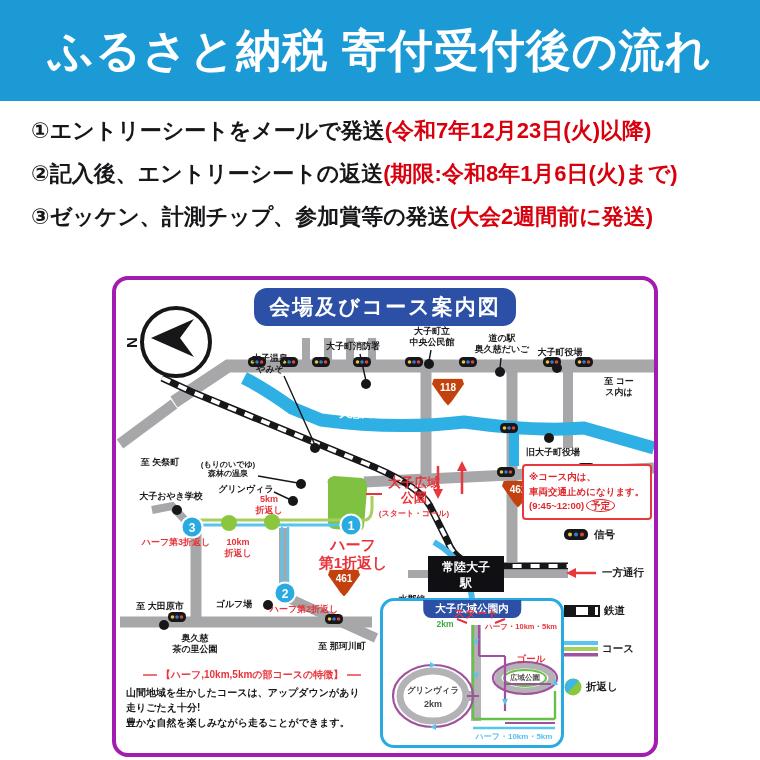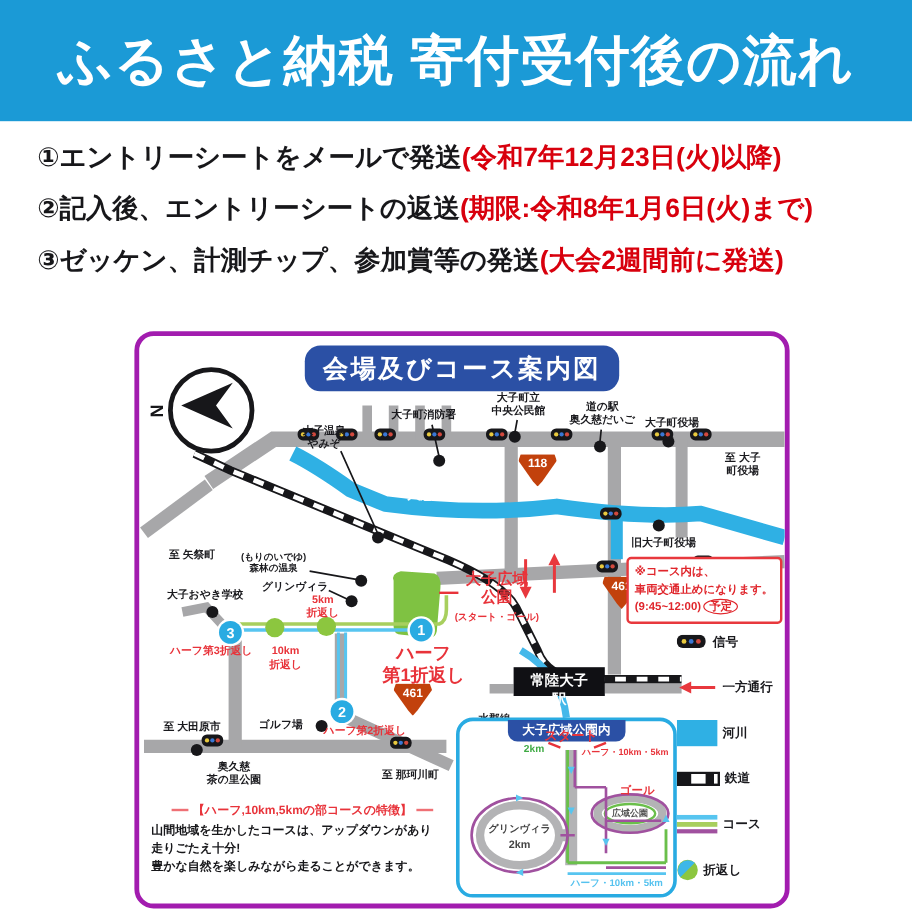--- a/index.html
+++ b/index.html
@@ -33,21 +33,21 @@
   .mlabel.r{color:#e8333a;}
   .mlabel.w{color:#fff;}
   .marker{position:absolute;width:19px;height:19px;border-radius:50%;background:#29abe2;color:#fff;
        font-size:12px;font-weight:bold;display:flex;align-items:center;justify-content:center;
        transform:translate(-50%,-50%);box-shadow:0 0 0 2px #fff;z-index:6;}
   .shield{position:absolute;width:32px;height:27px;background:#c2410c;color:#fff;font-size:10px;
        font-weight:bold;display:flex;justify-content:center;padding-top:3px;box-sizing:border-box;
        transform:translate(-50%,-50%);z-index:6;
        clip-path:polygon(6% 0,94% 0,100% 20%,62% 84%,50% 100%,38% 84%,0 20%);}
   
-  .station{position:absolute;left:312px;top:276px;width:76px;height:24px;background:#101014;color:#fff;
+  .station{position:absolute;left:312px;top:276px;width:76px;height:36px;background:#101014;color:#fff;
        font-size:12px;font-weight:bold;text-align:center;line-height:1.35;padding-top:3px;
        box-sizing:border-box;z-index:6;}
   
   .notice{position:absolute;left:406px;top:184px;width:130px;border:2px solid #e8383d;border-radius:4px;
        background:#fff;color:#e0262c;font-size:9.5px;font-weight:bold;line-height:1.55;
        padding:4px 5px;box-sizing:border-box;z-index:6;}
   .notice .pill{border:1.5px solid #e0262c;border-radius:50%;padding:0 4px;margin-left:2px;}
   
   .legend{position:absolute;left:448px;top:236px;width:90px;z-index:6;}
   .lrow{height:38px;display:flex;align-items:center;gap:4px;}
@@ -194,21 +194,21 @@
     <div id="labels">
         <span class="mlabel k" style="left: 154px; top: 84px; font-size: 9px;">大子温泉
 やみぞ</span>
         <span class="mlabel k" style="left: 237px; top: 66px; font-size: 9px;">大子町消防署</span>
         <span class="mlabel k" style="left: 316px; top: 57px; font-size: 9px;">大子町立
 中央公民館</span>
         <span class="mlabel k" style="left: 386px; top: 64px; font-size: 9px;">道の駅
 奥久慈だいご</span>
         <span class="mlabel k" style="left: 444px; top: 72px; font-size: 9px;">大子町役場</span>
         <span class="mlabel k" style="left: 503px; top: 79px; font-size: 9px; margin-left: 47px;">至 袋田の滝</span>
-        <span class="mlabel k" style="left: 503px; top: 107px; font-size: 9px;">至 大子町役場</span>
+        <span class="mlabel k" style="left: 503px; top: 107px; font-size: 9px;">至 コース内は</span>
         <span class="mlabel k" style="left: 437px; top: 172px; font-size: 9px;">旧大子町役場</span>
         <span class="mlabel k" style="left: 44px; top: 182px; font-size: 9px;">至 矢祭町</span>
         <span class="mlabel k" style="left: 112px; top: 189px; font-size: 8px;">(もりのいでゆ)
 森林の温泉</span>
         <span class="mlabel k" style="left: 130px; top: 209px; font-size: 9px;">グリンヴィラ</span>
         <span class="mlabel k" style="left: 55px; top: 216px; font-size: 9px;">大子おやき学校</span>
         <span class="mlabel k" style="left: 44px; top: 326px; font-size: 9px;">至 大田原市</span>
         <span class="mlabel k" style="left: 118px; top: 324px; font-size: 9px;">ゴルフ場</span>
         <span class="mlabel k" style="left: 49px; top: 364px; font-size: 9px; margin-left: 30px;">奥久慈
 茶の里公園</span>
@@ -256,26 +256,20 @@
         <span class="ltxt">信号</span>
       </div>
       <div class="lrow">
         <svg width="34" height="14">
             <path d="M10,7 H32" stroke="#e8383d" stroke-width="2.5"></path>
             <polygon points="2,7 12,2 12,12" fill="#e8383d"></polygon>
           </svg>
         <span class="ltxt">一方通行</span>
       </div>
       <div class="lrow">
-        <svg width="34" height="22">
-            <rect width="34" height="22" fill="#2fb0e4"></rect>
-          </svg>
-        <span class="ltxt">河川</span>
-      </div>
-      <div class="lrow">
         <svg width="36" height="12">
             <rect x="1" y="1" width="34" height="10" fill="#fff" stroke="#17171a" stroke-width="2"></rect>
             <rect x="1" y="1" width="11" height="10" fill="#17171a"></rect>
             <rect x="24" y="1" width="7" height="10" fill="#17171a"></rect>
           </svg>
         <span class="ltxt">鉄道</span>
       </div>
       <div class="lrow">
         <svg width="34" height="16">
             <rect y="0" width="34" height="4" fill="#57c5f0"></rect>

